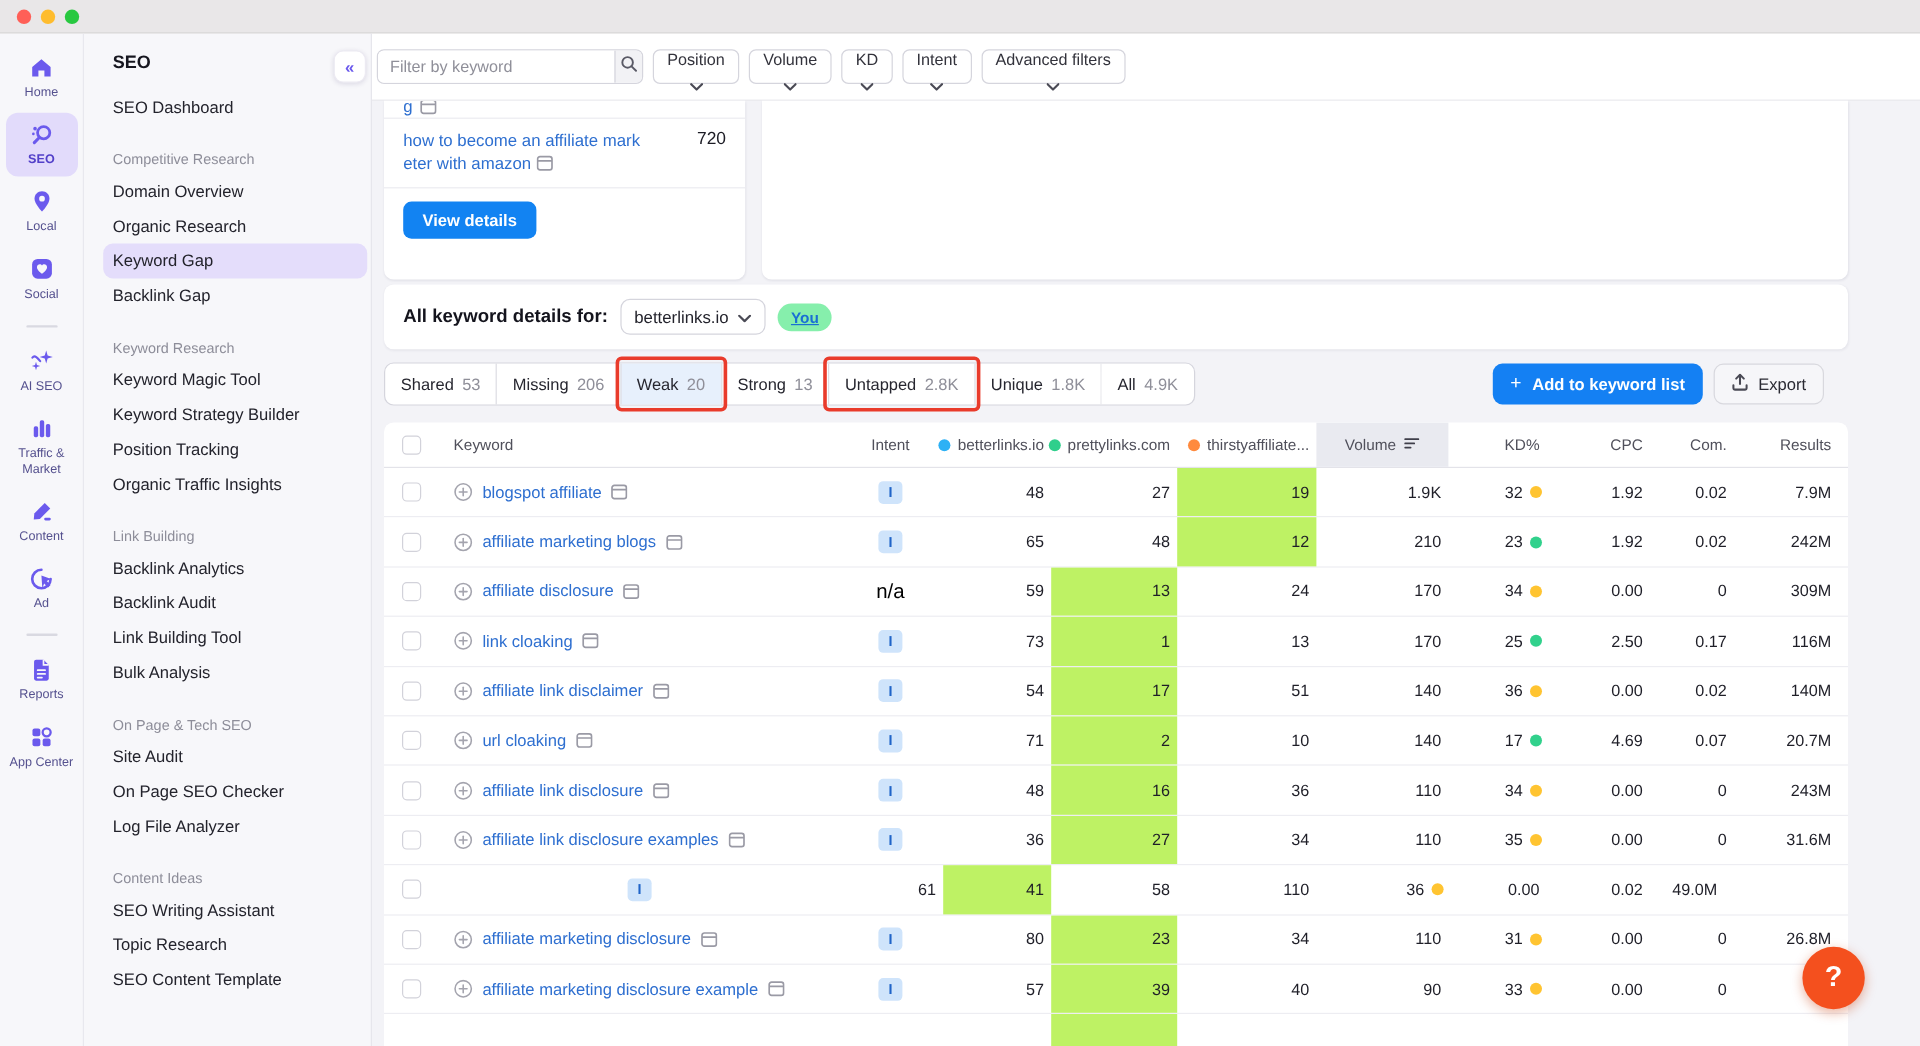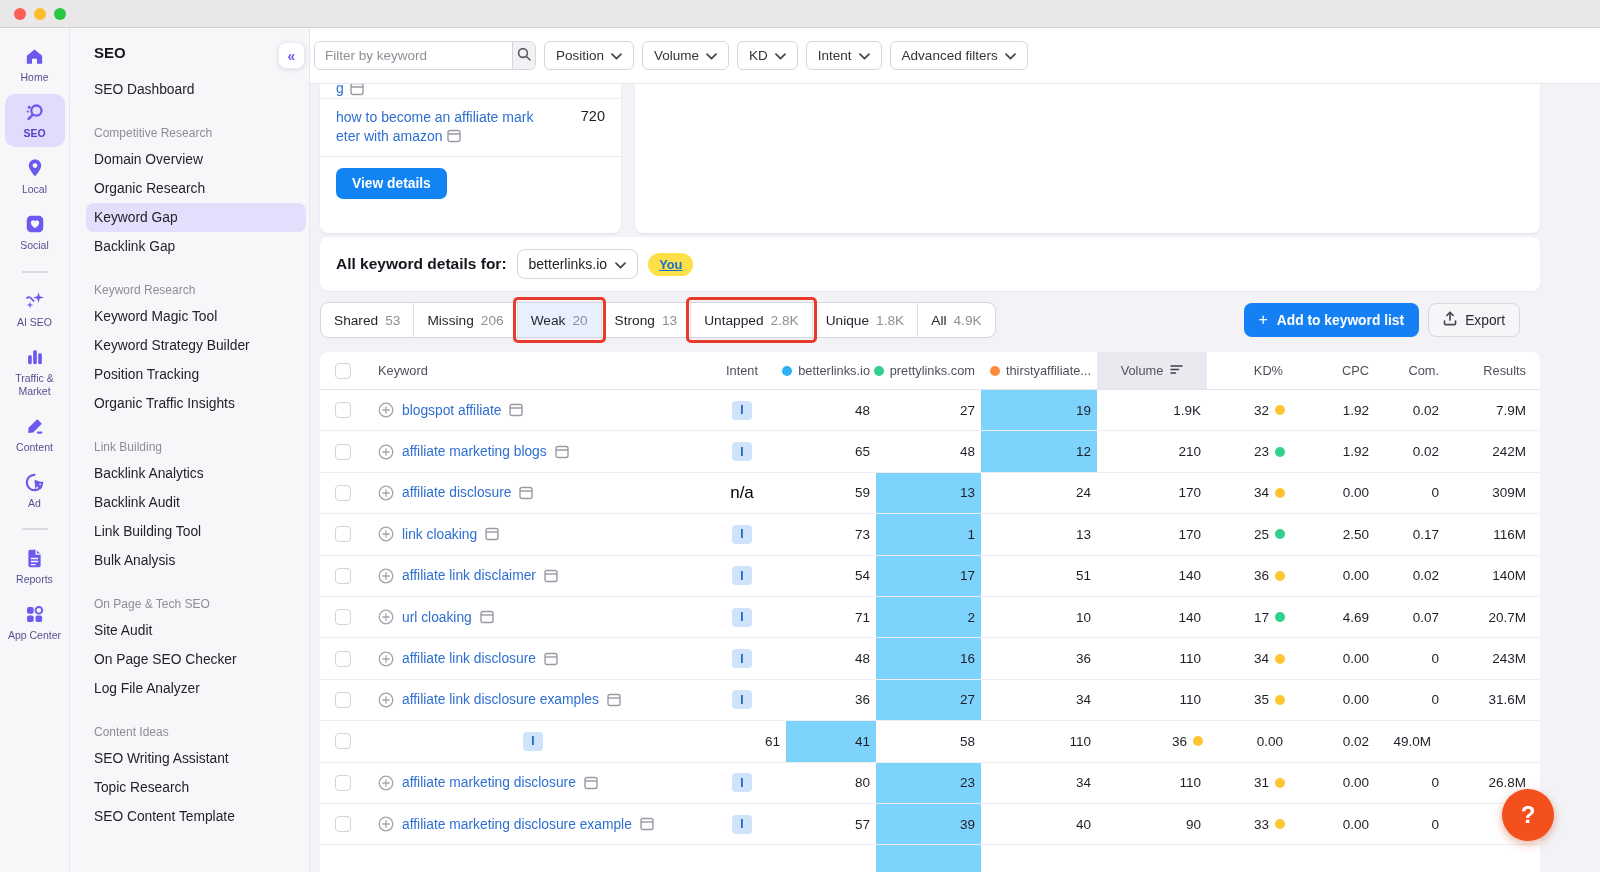--- a/index.html
+++ b/index.html
@@ -29,36 +29,36 @@
 
   .collapse-btn { position:absolute; left:278px; top:42px; width:27px; height:27px; background:#fff; border:1px solid #eceaf2; border-radius:8px; box-shadow:0 1px 4px rgba(40,30,90,.14); color:#6b5aed; font-size:14px; font-weight:bold; display:flex; align-items:center; justify-content:center; cursor:pointer; z-index:5; }
 
   
   .main { position:absolute; left:310px; top:28px; width:1290px; height:602px; }
   .filterbar { position:absolute; left:0; top:0; width:1290px; height:56px; background:#fff; border-bottom:1px solid #e6e6eb; display:flex; align-items:center; padding-left:4px; gap:8px; }
   .search-wrap { width:222px; height:29px; border:1px solid #d5d5dd; border-radius:6px; background:#fff; display:flex; overflow:hidden; }
   .search-wrap input { flex:1; border:none; outline:none; padding:0 10px; font-size:13.5px; font-family:"Liberation Sans",sans-serif; color:#23232c; }
   .search-wrap input::placeholder { color:#8f8f99; }
   .search-btn { width:30px; background:#f2f2f5; border-left:1px solid #d5d5dd; display:flex; align-items:center; justify-content:center; cursor:pointer; }
-  .drop { height:29px; border:1px solid #d5d5dd; border-radius:6px; background:#fff; display:flex; align-items:center; gap:7px; padding:0 11px; font-size:13.5px; color:#33333c; cursor:pointer; }
+  .drop { height:29px; border:1px solid #d5d5dd; border-radius:6px; background:#fff; display:flex; align-items:center; gap:7px; padding:0 11px; font-size:13.5px; color:#33333c; cursor:pointer;flex-direction:column; }
 
   .content { position:absolute; left:0; top:56px; width:1290px; height:788px; }
 
   .preview-card { position:absolute; left:10px; top:0; width:301px; height:149px; background:#fff; border-radius:0 0 8px 8px; box-shadow:0 1px 2px rgba(30,30,60,.08); overflow:hidden; }
   .clip-row { height:15px; overflow:hidden; display:flex; align-items:flex-end; padding:0 16px 2px; border-bottom:1px solid #ececf1; }
   .kw-row { padding:9px 16px 10px; border-bottom:1px solid #ececf1; display:flex; gap:10px; }
   .kw-link { color:#2e6fd0; font-size:14px; line-height:19px; width:205px; word-break:break-all; cursor:pointer; }
   .kw-vol { font-size:14.5px; color:#1c1c25; margin-left:auto; }
   .view-btn { margin:11px 16px; height:31px; padding:0 16px; background:#1283f2; color:#fff; border:none; border-radius:7px; font-size:13.8px; font-weight:bold; font-family:"Liberation Sans",sans-serif; cursor:pointer; }
   .blank-card { position:absolute; left:325px; top:0; width:905px; height:149px; background:#fff; border-radius:0 0 8px 8px; box-shadow:0 1px 2px rgba(30,30,60,.08); }
 
   .details-card { position:absolute; left:10px; top:153px; width:1220px; height:54px; background:#fff; border-radius:8px; box-shadow:0 1px 2px rgba(30,30,60,.06); display:flex; align-items:center; padding-left:16px; }
   .details-label { font-size:15.5px; font-weight:bold; color:#14141d; }
   .domain-drop { margin-left:10px; height:30px; border:1px solid #d5d5dd; border-radius:8px; display:flex; align-items:center; gap:8px; padding:0 11px; font-size:14px; color:#23232c; cursor:pointer; }
-  .you-badge { margin-left:10px; background:#fde047; color:#1a6fd4; font-size:12.8px; font-weight:bold; border-radius:13px; padding:4px 11px;text-decoration:underline; }
+  .you-badge { margin-left:10px; background:#86efac; color:#1a6fd4; font-size:12.8px; font-weight:bold; border-radius:13px; padding:4px 11px;text-decoration:underline; }
 
   .tabs-row { position:absolute; left:10px; top:217px; width:1220px; height:38px; display:flex; align-items:center; }
   .tab-group { display:flex; background:#fff; border:1px solid #d5d5dd; border-radius:8px; height:36px; }
   .tab { position:relative; display:flex; align-items:center; gap:7px; padding:0 13px; font-size:13.7px; cursor:pointer; border-left:1px solid #dddde3; }
   .tab:first-child { border-left:none; border-radius:7px 0 0 7px; }
   .tab:last-child { border-radius:0 7px 7px 0; }
   .tab .t-label { color:#26262f; } .tab .t-count { color:#8f8f99; }
   .tab.selected { background:#e7f0fc; }
   .tab.annotated::after { content:""; position:absolute; left:-5px; right:-5px; top:-6px; bottom:-6px; border:3px solid #e93b2b; border-radius:5px; pointer-events:none; z-index:4; }
   .actions { margin-left:auto; display:flex; gap:9px; padding-right:20px; }
@@ -78,21 +78,21 @@
   .comp-dot { width:10px; height:10px; border-radius:50%; flex:none; }
   .th-vol { background:#e9eaf0; justify-content:center; gap:7px; }
   .tbody-row { height:41.4px; border-bottom:1px solid #ededf2; font-size:13.8px; color:#1f1f28; }
   .checkbox { width:16px; height:16px; border:1.5px solid #d2d2da; border-radius:4px; background:#fff; margin-left:15px; cursor:pointer; }
   .kw-cell { gap:8px; }
   .expand-ic, .serp-ic { flex:none; display:flex; cursor:pointer; }
   .kw-text { color:#2e6fd0; cursor:pointer; white-space:nowrap; }
   .intent-cell { justify-content:center; }
   .intent-badge { width:20px; height:19px; background:#cfe4fb; color:#2064c8; font-size:12px; font-weight:bold; border-radius:4px; display:flex; align-items:center; justify-content:center; }
   .intent-na { color:#000000; font-size:17px; }
-  .best { background:#7dd3fc; }
+  .best { background:#bef264; }
   .kd-cell { gap:6px; padding-right:4px; }
   .kd-dot { width:10px; height:10px; border-radius:50%; }
   .partial-row { height:27px; overflow:hidden; border-bottom:none; }
 
   .help-fab { position:absolute; left:1192px; top:705px; width:52px; height:52px; border-radius:50%; background:#f4501e; border:none; color:#fff; font-size:24px; font-weight:bold; font-family:"Liberation Sans",sans-serif; box-shadow:0 3px 10px rgba(200,60,10,.4); cursor:pointer; z-index:9; }
 </style>
 </head>
 <body>
 
 <div class="titlebar">

